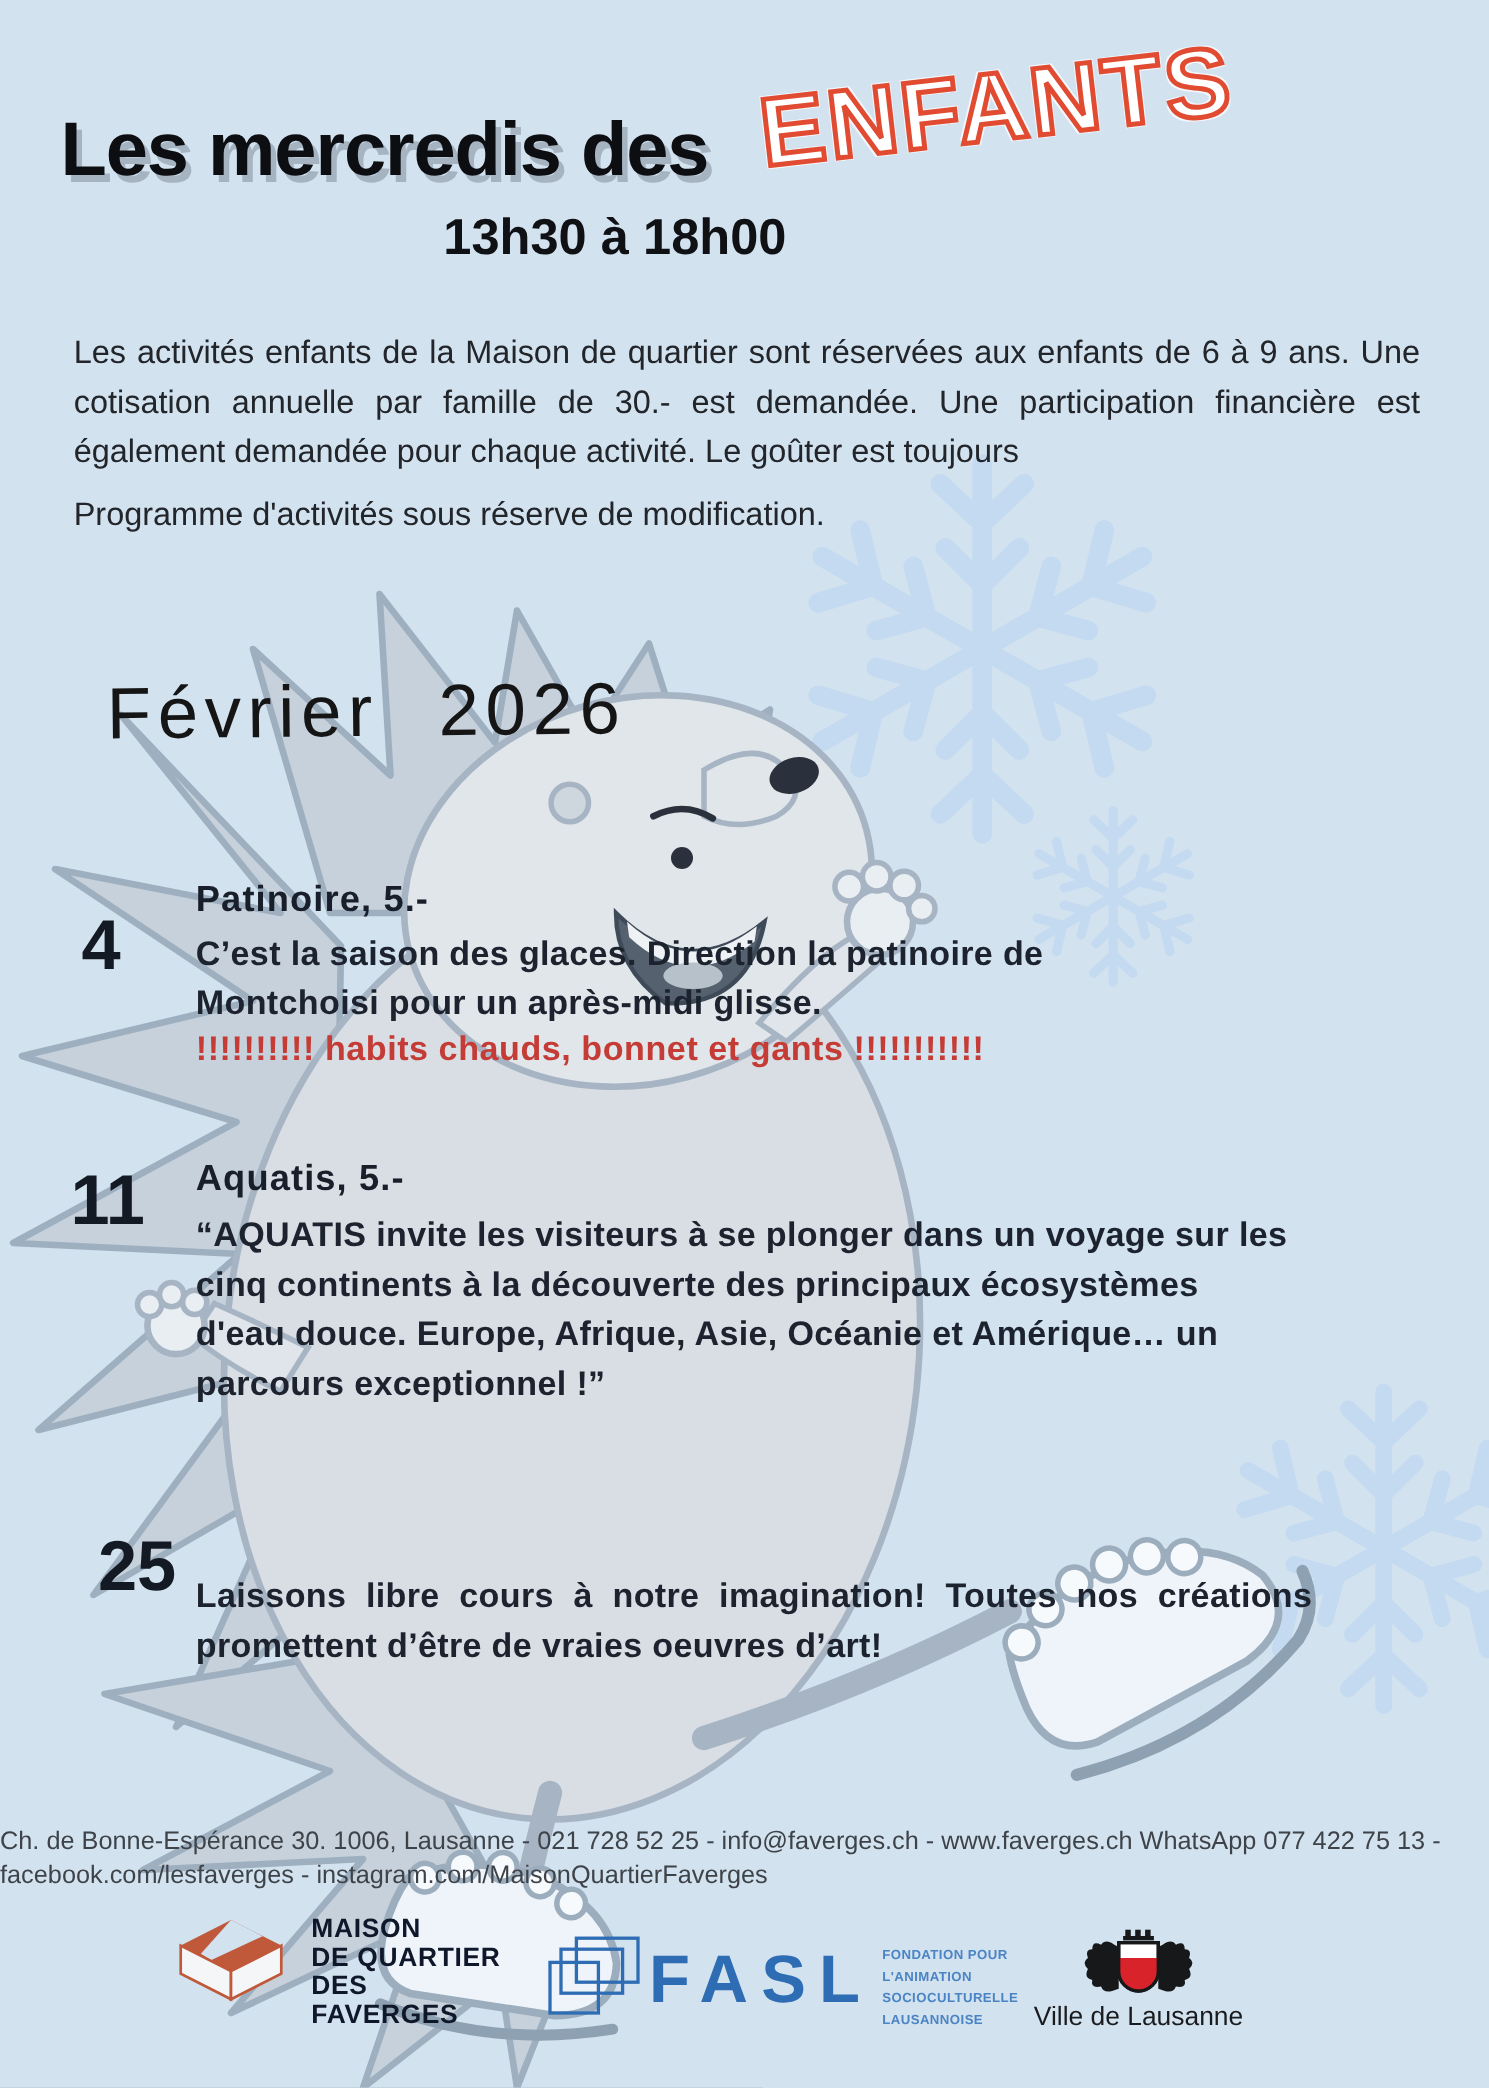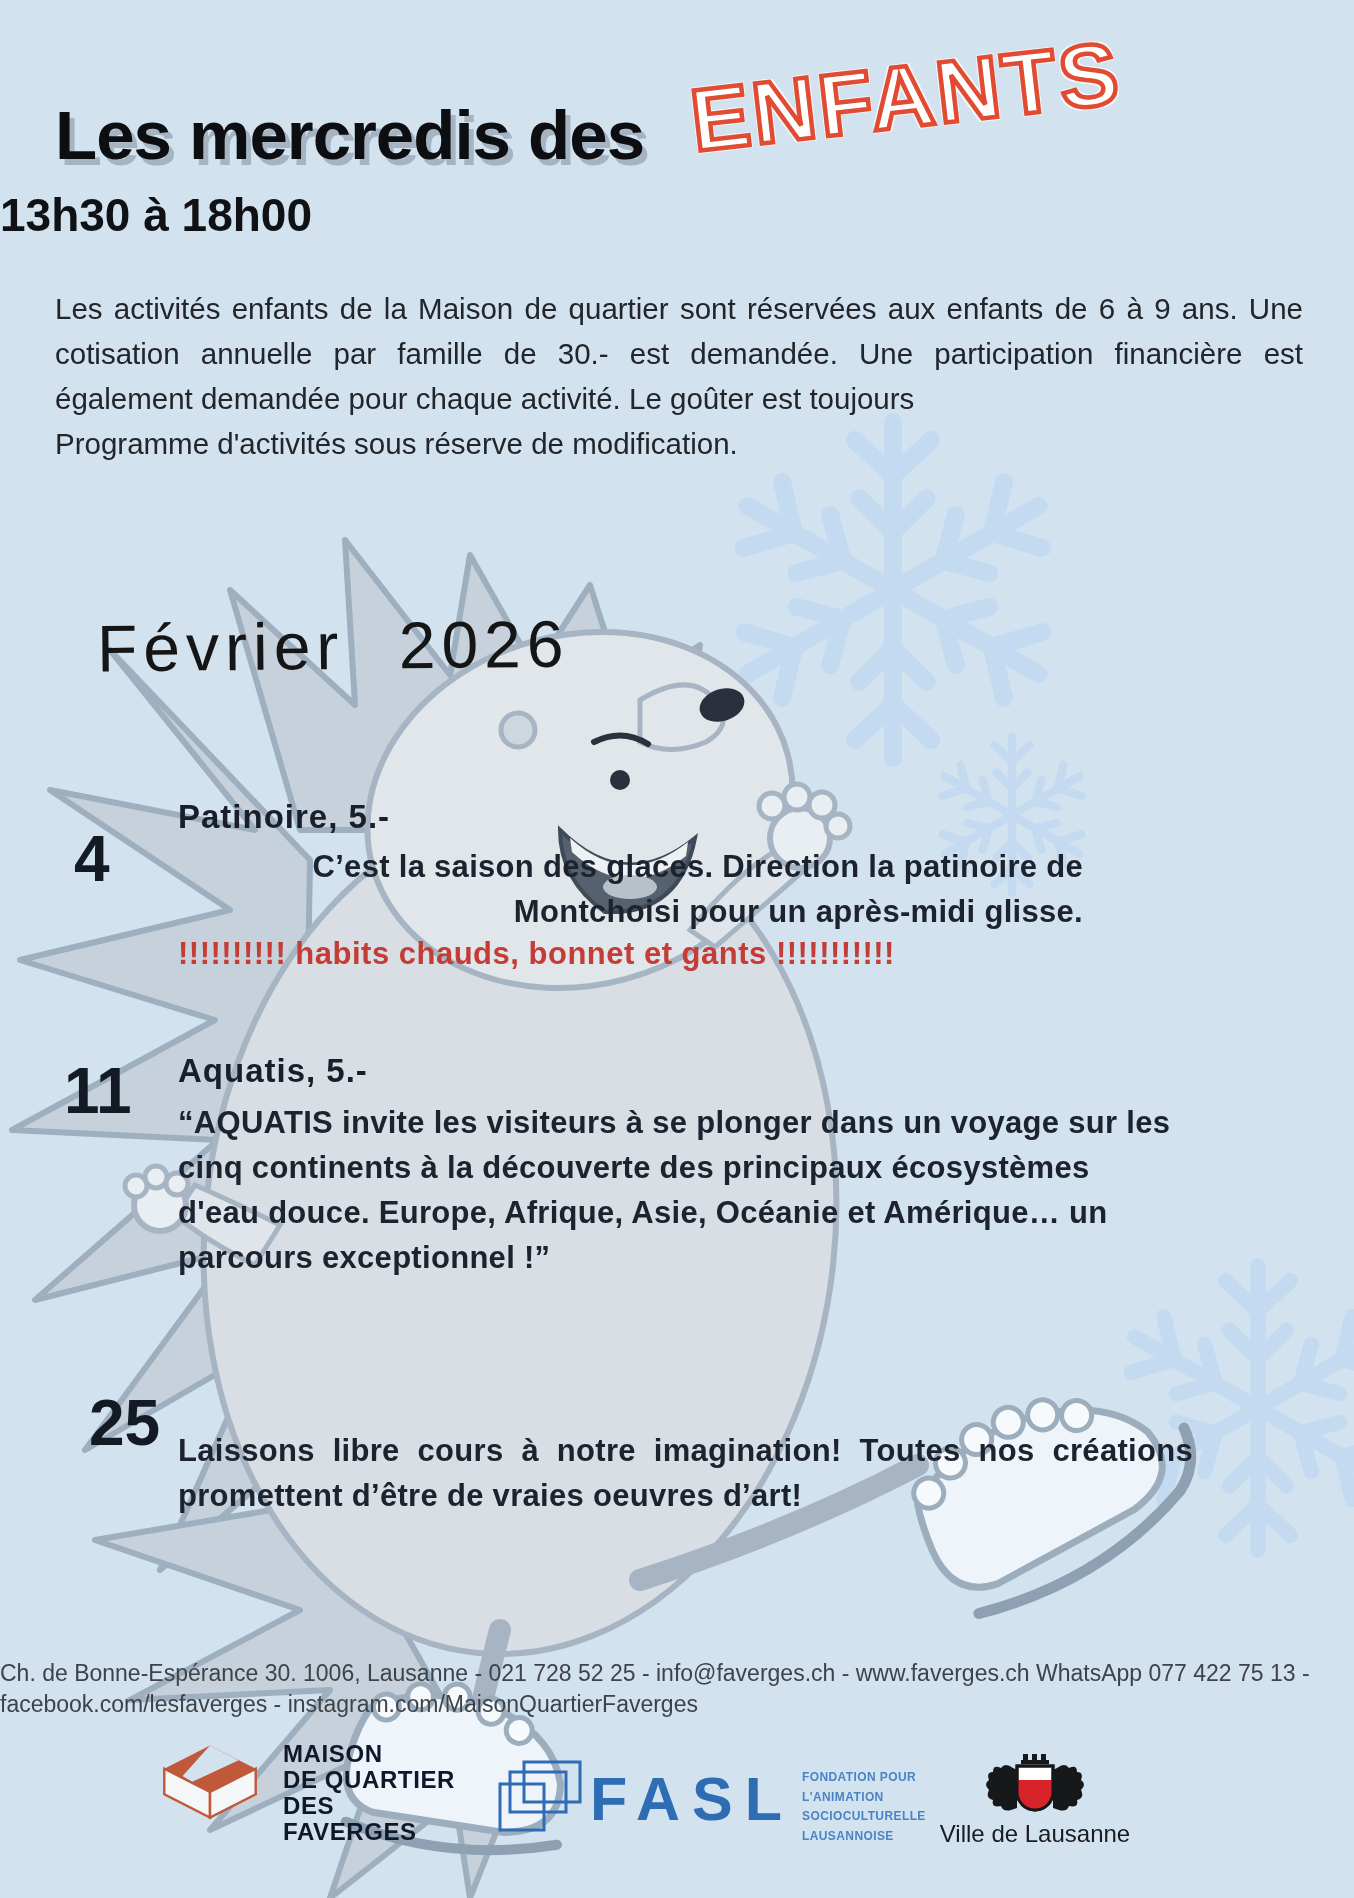--- a/index.html
+++ b/index.html
@@ -13,38 +13,38 @@
   .title{
     left:55px;top:96px;font-size:69px;font-weight:800;color:#0d0e12;
     letter-spacing:-1px;text-shadow:5px 6px 0 rgba(122,134,149,.5);white-space:nowrap;
   }
   .title-highlight{
     left:690px;top:46px;font-size:88px;font-weight:800;letter-spacing:3px;
     color:#ffffff;-webkit-text-stroke:4.5px #e04b31;transform:rotate(-6.5deg);
     white-space:nowrap;
     text-shadow:3px 3px 0 #f3f7fb,-3px -3px 0 #f3f7fb,3px -3px 0 #f3f7fb,-3px 3px 0 #f3f7fb;
   }
-  .subtitle{left:0;top:188px;width:1118px;font-size:46px;font-weight:700;color:#101114;}
+  .subtitle{left:0;top:188px;width:1118px;text-align:center;font-size:46px;font-weight:700;color:#101114;}
 
   .intro{left:55px;top:286px;width:1248px;font-size:29.5px;line-height:45px;color:#22252a;}
-  .intro p{margin:0;}
+  .intro p{margin:12px;}
   .intro .just{text-align:justify;}
   .intro-strong{font-weight:800;color:#c8393b;}
 
   .month{
     left:97px;top:608px;font-size:66px;font-weight:400;color:#151515;
     letter-spacing:6px;word-spacing:30px;transform:rotate(-0.6deg);white-space:nowrap;
   }
 
   .day{font-size:64px;font-weight:800;color:#141a24;}
   .act-title{font-size:33px;font-weight:800;letter-spacing:1px;color:#181f2a;white-space:nowrap;}
   .act-desc{font-size:31px;font-weight:700;letter-spacing:.3px;line-height:45px;color:#1c232e;}
   .act-warn{font-size:31px;font-weight:800;color:#c43c35;letter-spacing:.5px;white-space:nowrap;}
 
-  #day1{left:74px;top:822px;} #t1{left:178px;top:798px;} #d1{left:178px;top:844px;width:905px;text-align:right;} #w1{left:178px;top:936px;}
+  #day1{left:74px;top:822px;} #t1{left:178px;top:798px;} #d1{left:178px;top:844px;width:905px;} #w1{left:178px;top:936px;}
   #day2{left:64px;top:1054px;} #t2{left:178px;top:1052px;} #d2{left:178px;top:1100px;width:1000px;}
   #day3{left:64px;top:1386px;margin-left:25px;} #t3{left:178px;top:1380px;} #d3{left:178px;top:1428px;width:1015px;text-align:justify;}
 
   .contact{left:0;width:1354px;text-align:left;font-size:23px;color:#3e4349;}
   #contact1{top:1660px;} #contact2{top:1691px;}
 
   .mqf-text{left:283px;top:1741px;font-size:24px;font-weight:700;line-height:26px;letter-spacing:.6px;color:#0f172a;white-space:nowrap;}
   .fasl-acronym{left:590px;top:1764px;font-size:61px;font-weight:600;letter-spacing:12px;color:#2e6db4;white-space:nowrap;}
   .fasl-text{left:802px;top:1768px;font-size:12px;font-weight:700;line-height:19.5px;letter-spacing:.4px;color:#4b84c4;white-space:nowrap;}
   .vdl-label{left:935px;top:1820px;width:200px;text-align:center;font-size:24px;font-weight:500;color:#1a1b1e;white-space:nowrap;}

